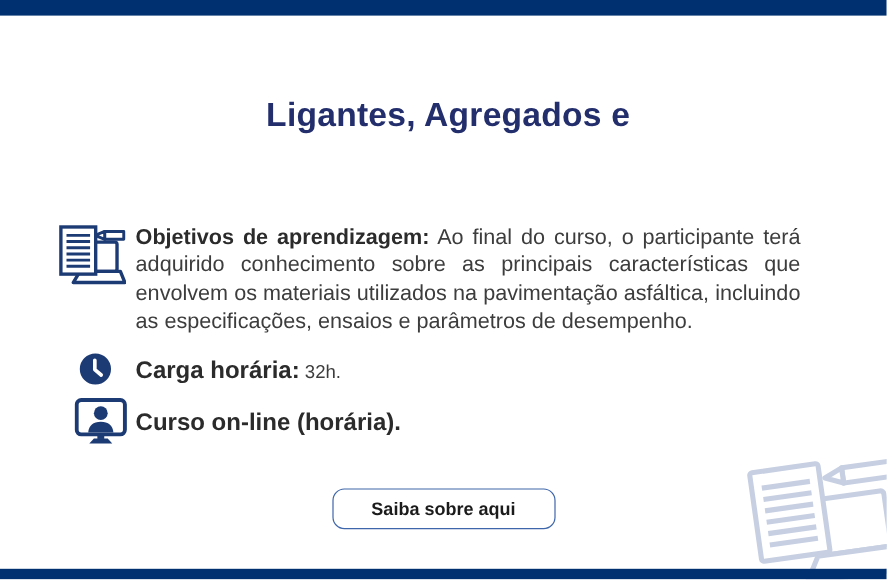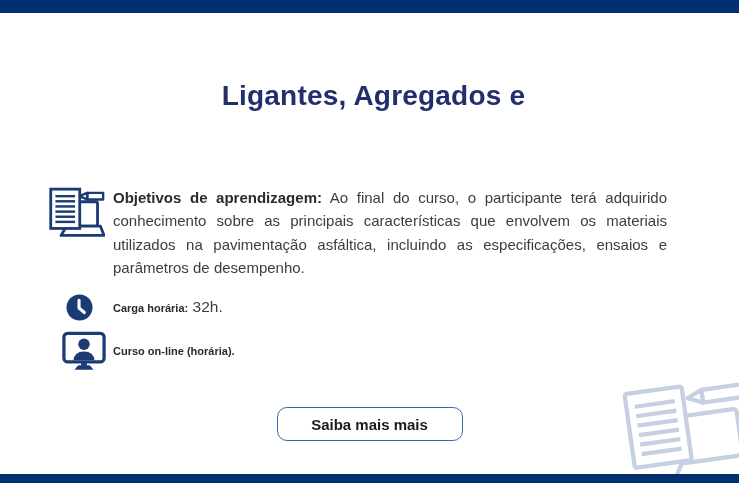--- a/index.html
+++ b/index.html
@@ -9,24 +9,24 @@
   }
   html,body{margin:0;padding:0;}
   body{font-family:"Liberation Sans","DejaVu Sans",sans-serif;background:#ffffff;}
   .page{position:relative;width:739px;height:483px;background:#ffffff;overflow:hidden;margin:0 auto;}
   .topbar{position:absolute;top:0;left:0;width:739px;height:13px;background:var(--bar-navy);z-index:5;}
   .bottombar{position:absolute;bottom:0;left:0;width:739px;height:9px;background:var(--bar-navy);z-index:5;}
   .title{position:absolute;top:79px;left:4px;width:739px;text-align:center;
          color:var(--title-navy);font-weight:800;font-size:28px;line-height:34px;letter-spacing:.2px;}
   .obj-icon{position:absolute;left:47px;top:186px;width:58px;height:54px;}
   .obj-text{position:absolute;left:113px;top:186px;width:554px;color:var(--body-text);
-            font-size:15px;line-height:23.4px;text-align:justify;margin:0;}
+            font-size:18px;line-height:23.4px;text-align:justify;margin:0;}
   .obj-text b{color:var(--heading-text);font-weight:700;}
   .detail-row{position:absolute;left:113px;color:var(--body-text);font-size:15.5px;}
-  .detail-row b{color:var(--heading-text);font-size:11px;font-weight:700;}
+  .detail-row b{color:var(--heading-text);font-size:20px;font-weight:700;}
   .row1{top:298px;}
   .row2{top:341px;}
   .clock-icon{position:absolute;left:66px;top:294px;width:27px;height:27px;}
   .monitor-icon{position:absolute;left:62px;top:331px;width:44px;height:39px;}
   .cta{position:absolute;top:407px;left:50%;transform:translateX(-50%);
        width:186px;height:34px;background:#ffffff;border:1.6px solid var(--button-border);
        border-radius:10px;color:var(--button-text);font-weight:700;font-size:15px;
        font-family:"Liberation Sans","DejaVu Sans",sans-serif;cursor:pointer;
        display:flex;align-items:center;justify-content:center;}
   .illustration{position:absolute;right:-16px;bottom:-16px;width:132px;height:118px;
@@ -91,21 +91,21 @@
       <rect x="20" y="32" width="6" height="4" fill="var(--icon-navy)"></rect>
       <path d="M13 40 L33 40 L29 35.5 L17 35.5 Z" fill="var(--icon-navy)"></path>
     </svg>
   </div>
 
   <div class="detail-row row2">
     <b>Curso on-line (horária).</b>
     <span></span>
   </div>
 
-  <button class="cta">Saiba mais mais</button>
+  <button class="cta">Saiba sobre aqui</button>
 
   <div class="illustration">
     <svg width="132" height="118" viewBox="0 0 124 110" fill="none">
 
       <rect x="60" y="32" width="50" height="44" rx="3" stroke="var(--illustration)" stroke-width="4" fill="#fff"></rect>
 
       <path d="M52 76 L112 76 L121 95 L41 95 Z" stroke="var(--illustration)" stroke-width="4" fill="#fff" stroke-linejoin="round"></path>
 
       <path d="M80 10 H120 V22 H80 Z" stroke="var(--illustration)" stroke-width="4" fill="#fff" stroke-linejoin="round"></path>
       <path d="M80 10 L66 16 L80 22 Z" stroke="var(--illustration)" stroke-width="4" fill="#fff" stroke-linejoin="round"></path>

